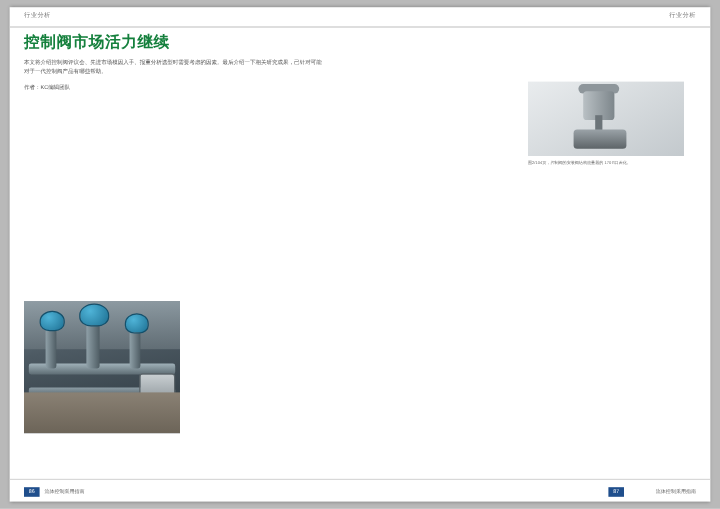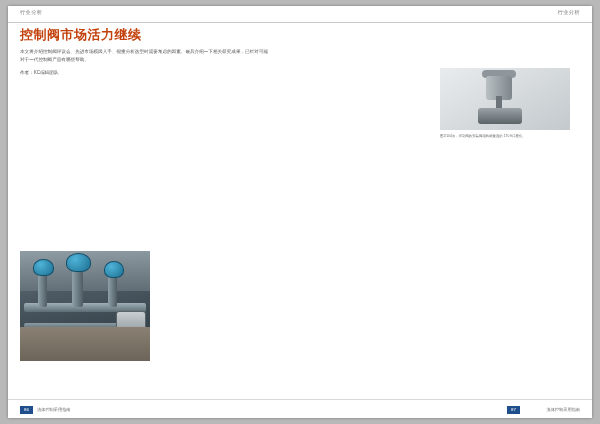--- a/index.html
+++ b/index.html
@@ -25,21 +25,21 @@
     position:absolute;left:12px;top:3px;
     font-size:5.2px;color:#7a7a7a;letter-spacing:.4px;
   }
   .hdr .right{
     position:absolute;right:12px;top:3px;
     font-size:5.2px;color:#7a7a7a;letter-spacing:.4px;
   }
   
   .titlewrap{position:absolute;left:12px;top:22px;width:250px;}
   .title{
-    font-size:13px;font-weight:bold;color:#c2410c;
+    font-size:13px;font-weight:bold;color:#15803d;
     letter-spacing:.5px;line-height:1.1;
   }
   .byline{
     margin-top:6px;font-size:4.6px;color:#555;line-height:1.6;
   }
   
   .col{
     position:absolute;top:62px;width:130px;
     font-size:4.1px;line-height:1.62;color:#2b2b2b;text-align:justify;
   }

